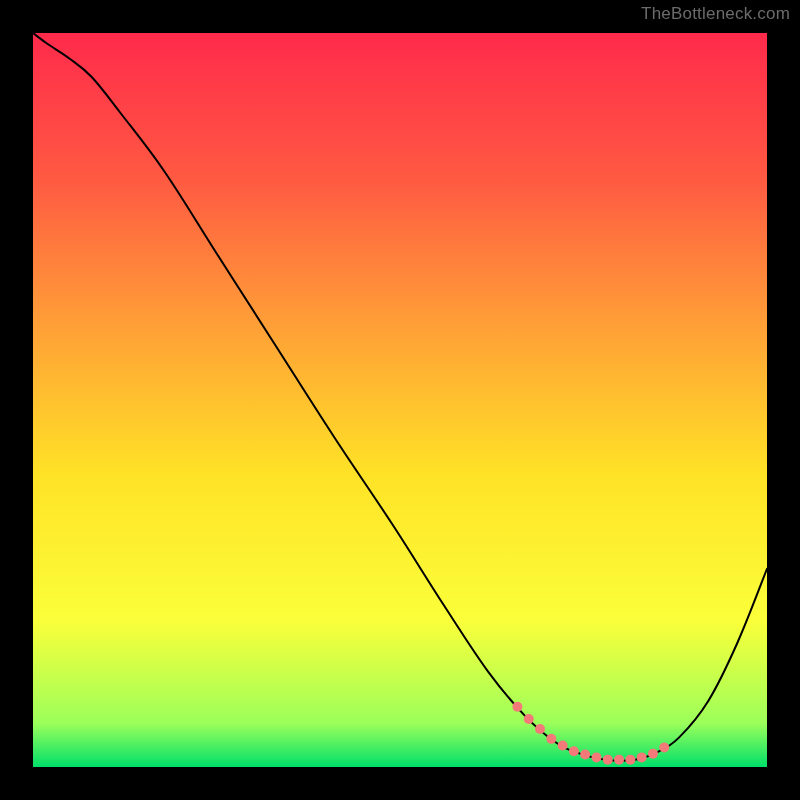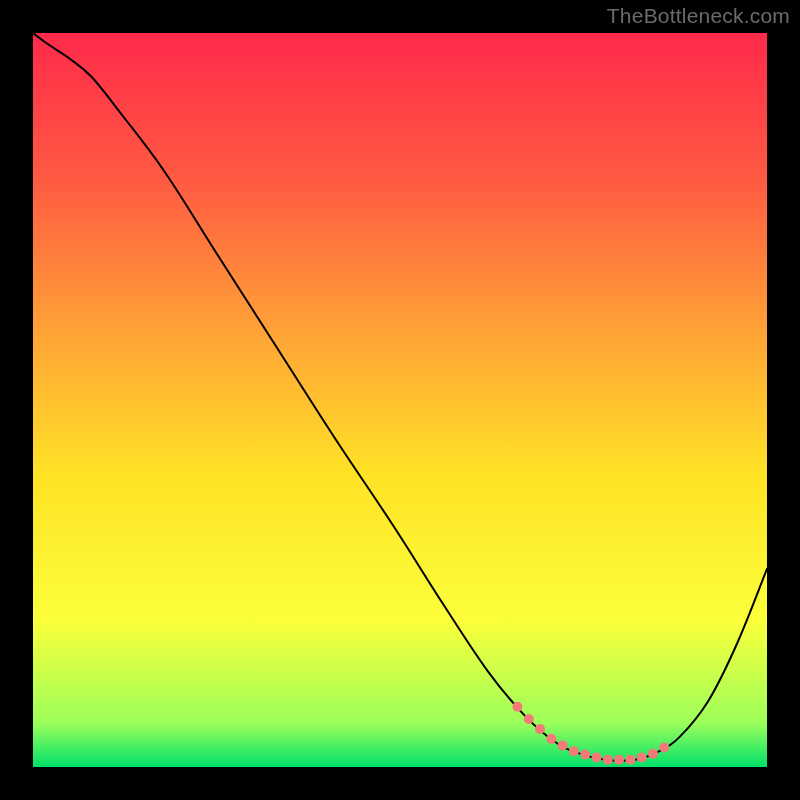--- a/index.html
+++ b/index.html
@@ -15,21 +15,21 @@
     width: 800px;
     height: 800px;
     background: #000;
   }
   .watermark {
     position: absolute;
     top: 4px;
     right: 10px;
     color: #6b6b6b;
     font-family: Arial, Helvetica, sans-serif;
-    font-size: 21px;
+    font-size: 17px;
     font-weight: 500;
     letter-spacing: 0.2px;
   }
   .plot {
     position: absolute;
     left: 33px;
     top: 33px;
     width: 734px;
     height: 734px;
     display: block;

